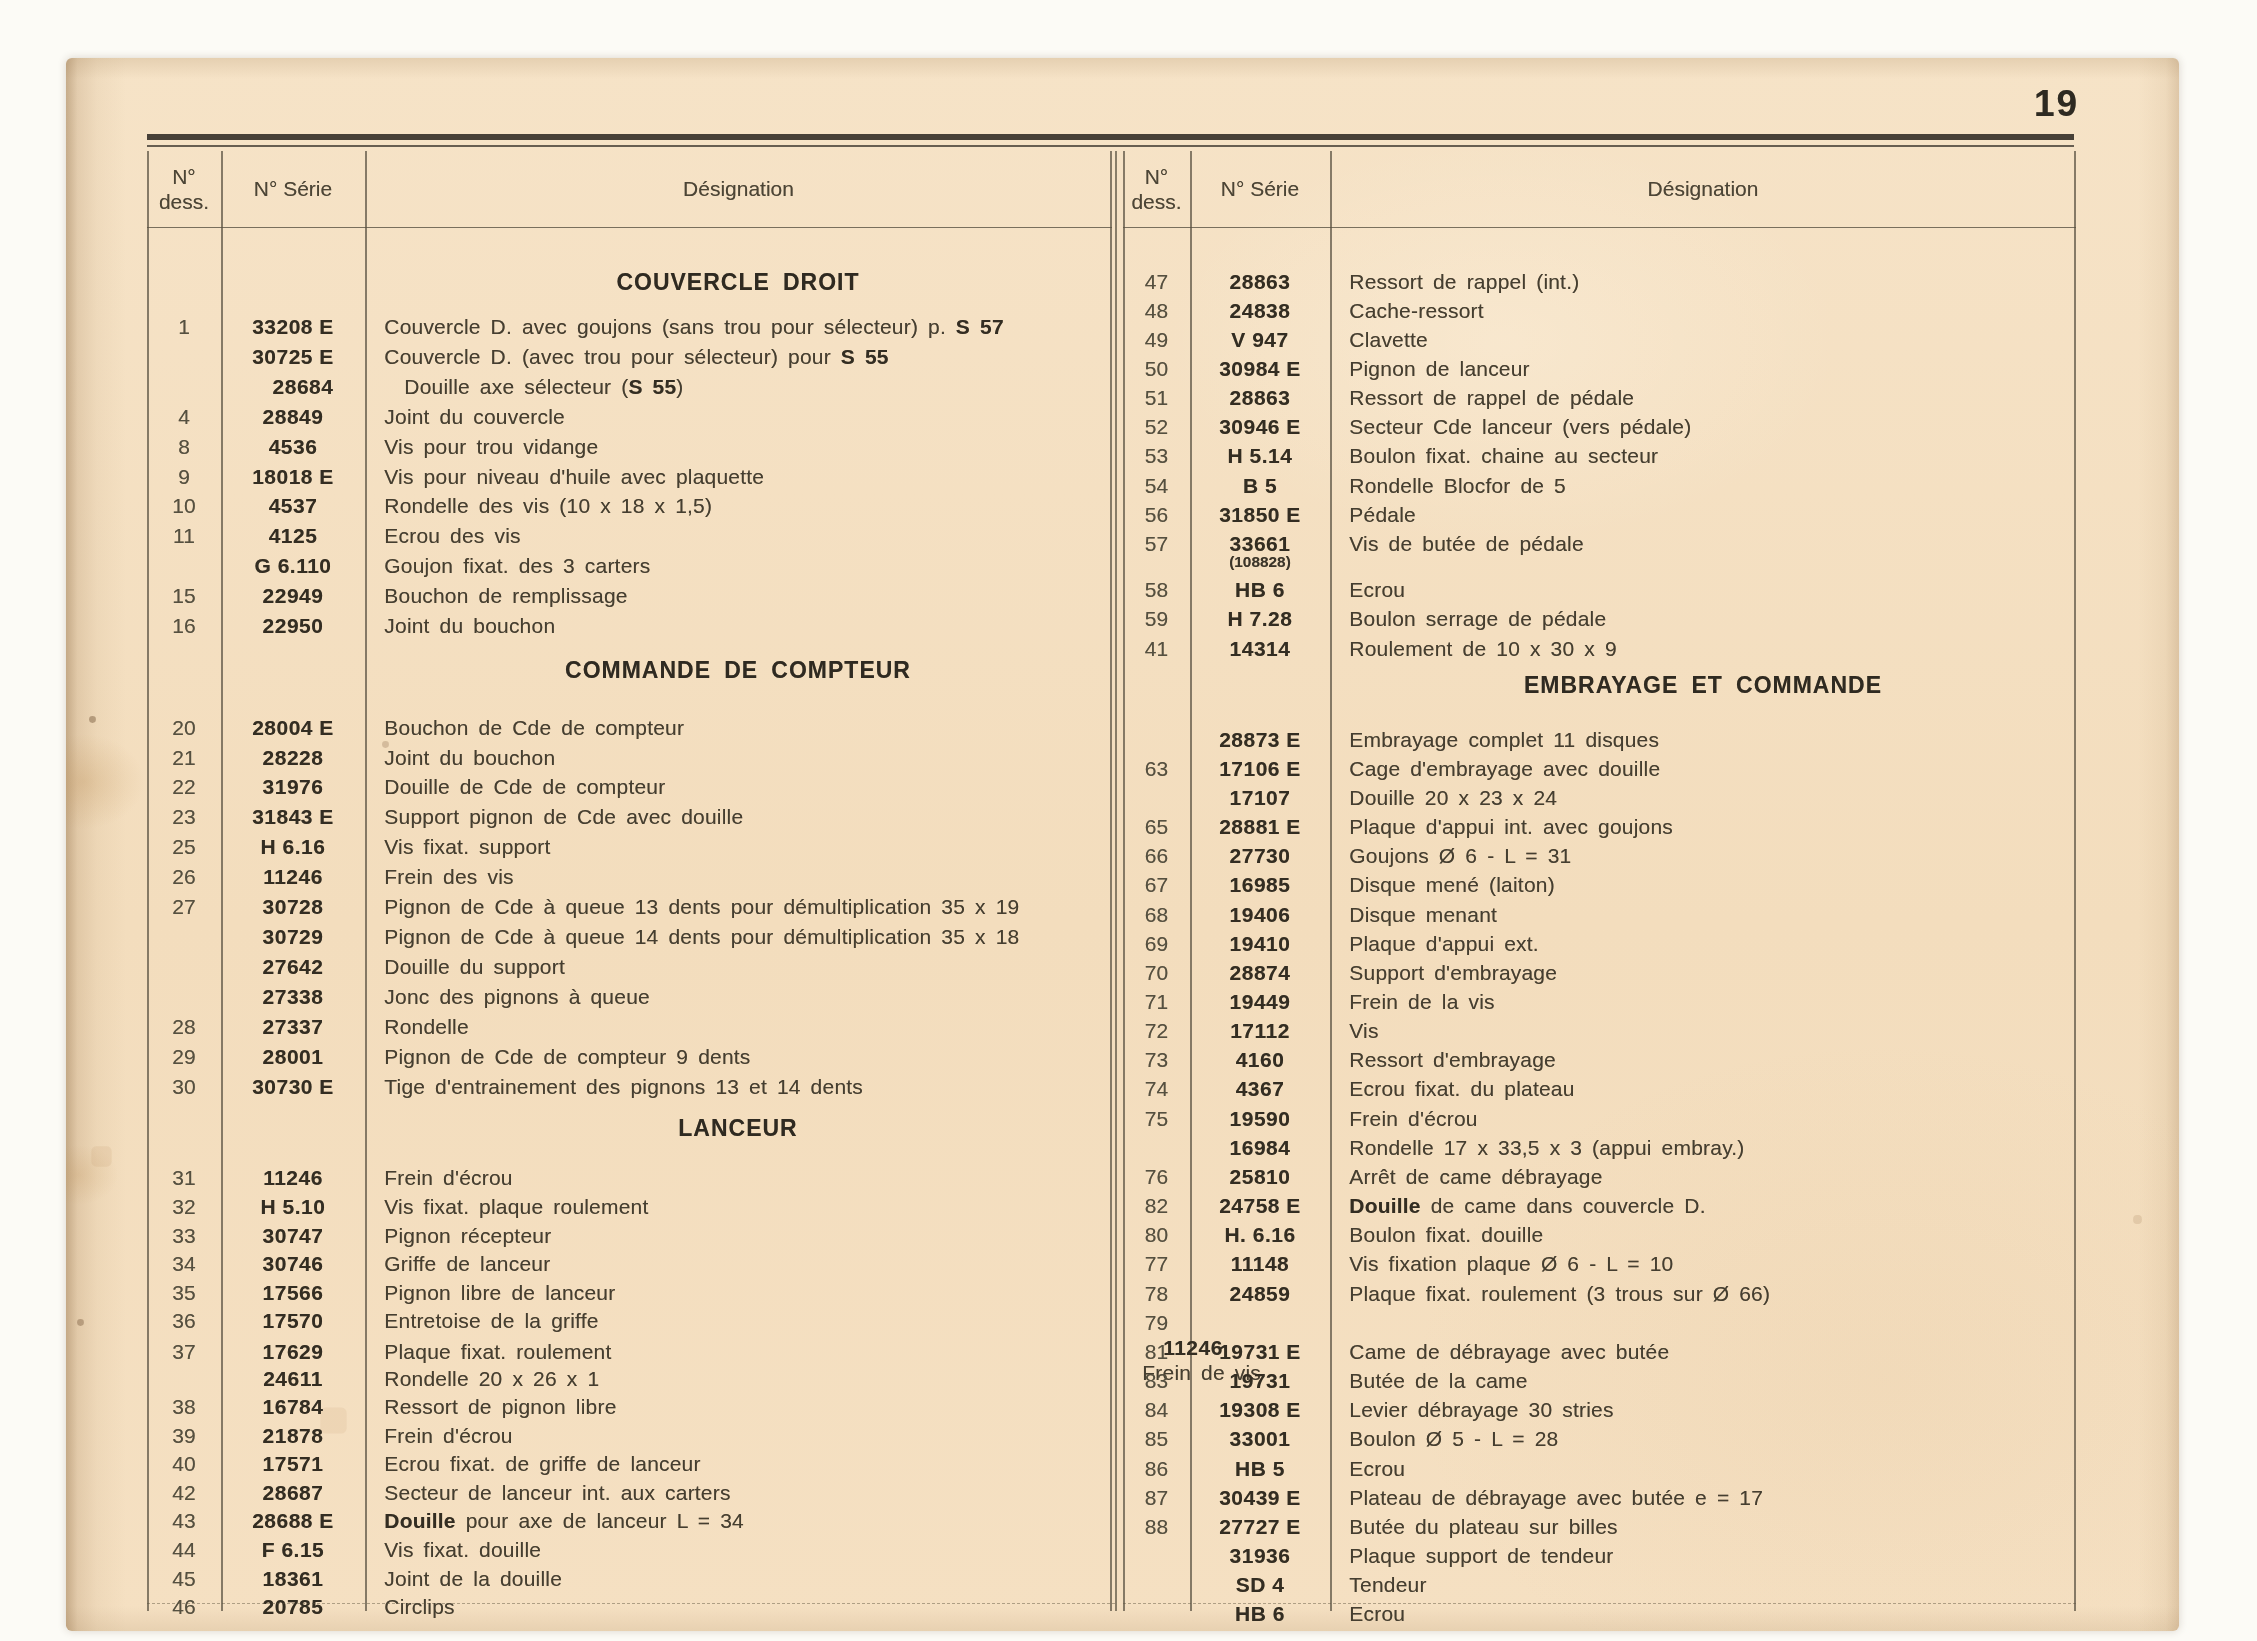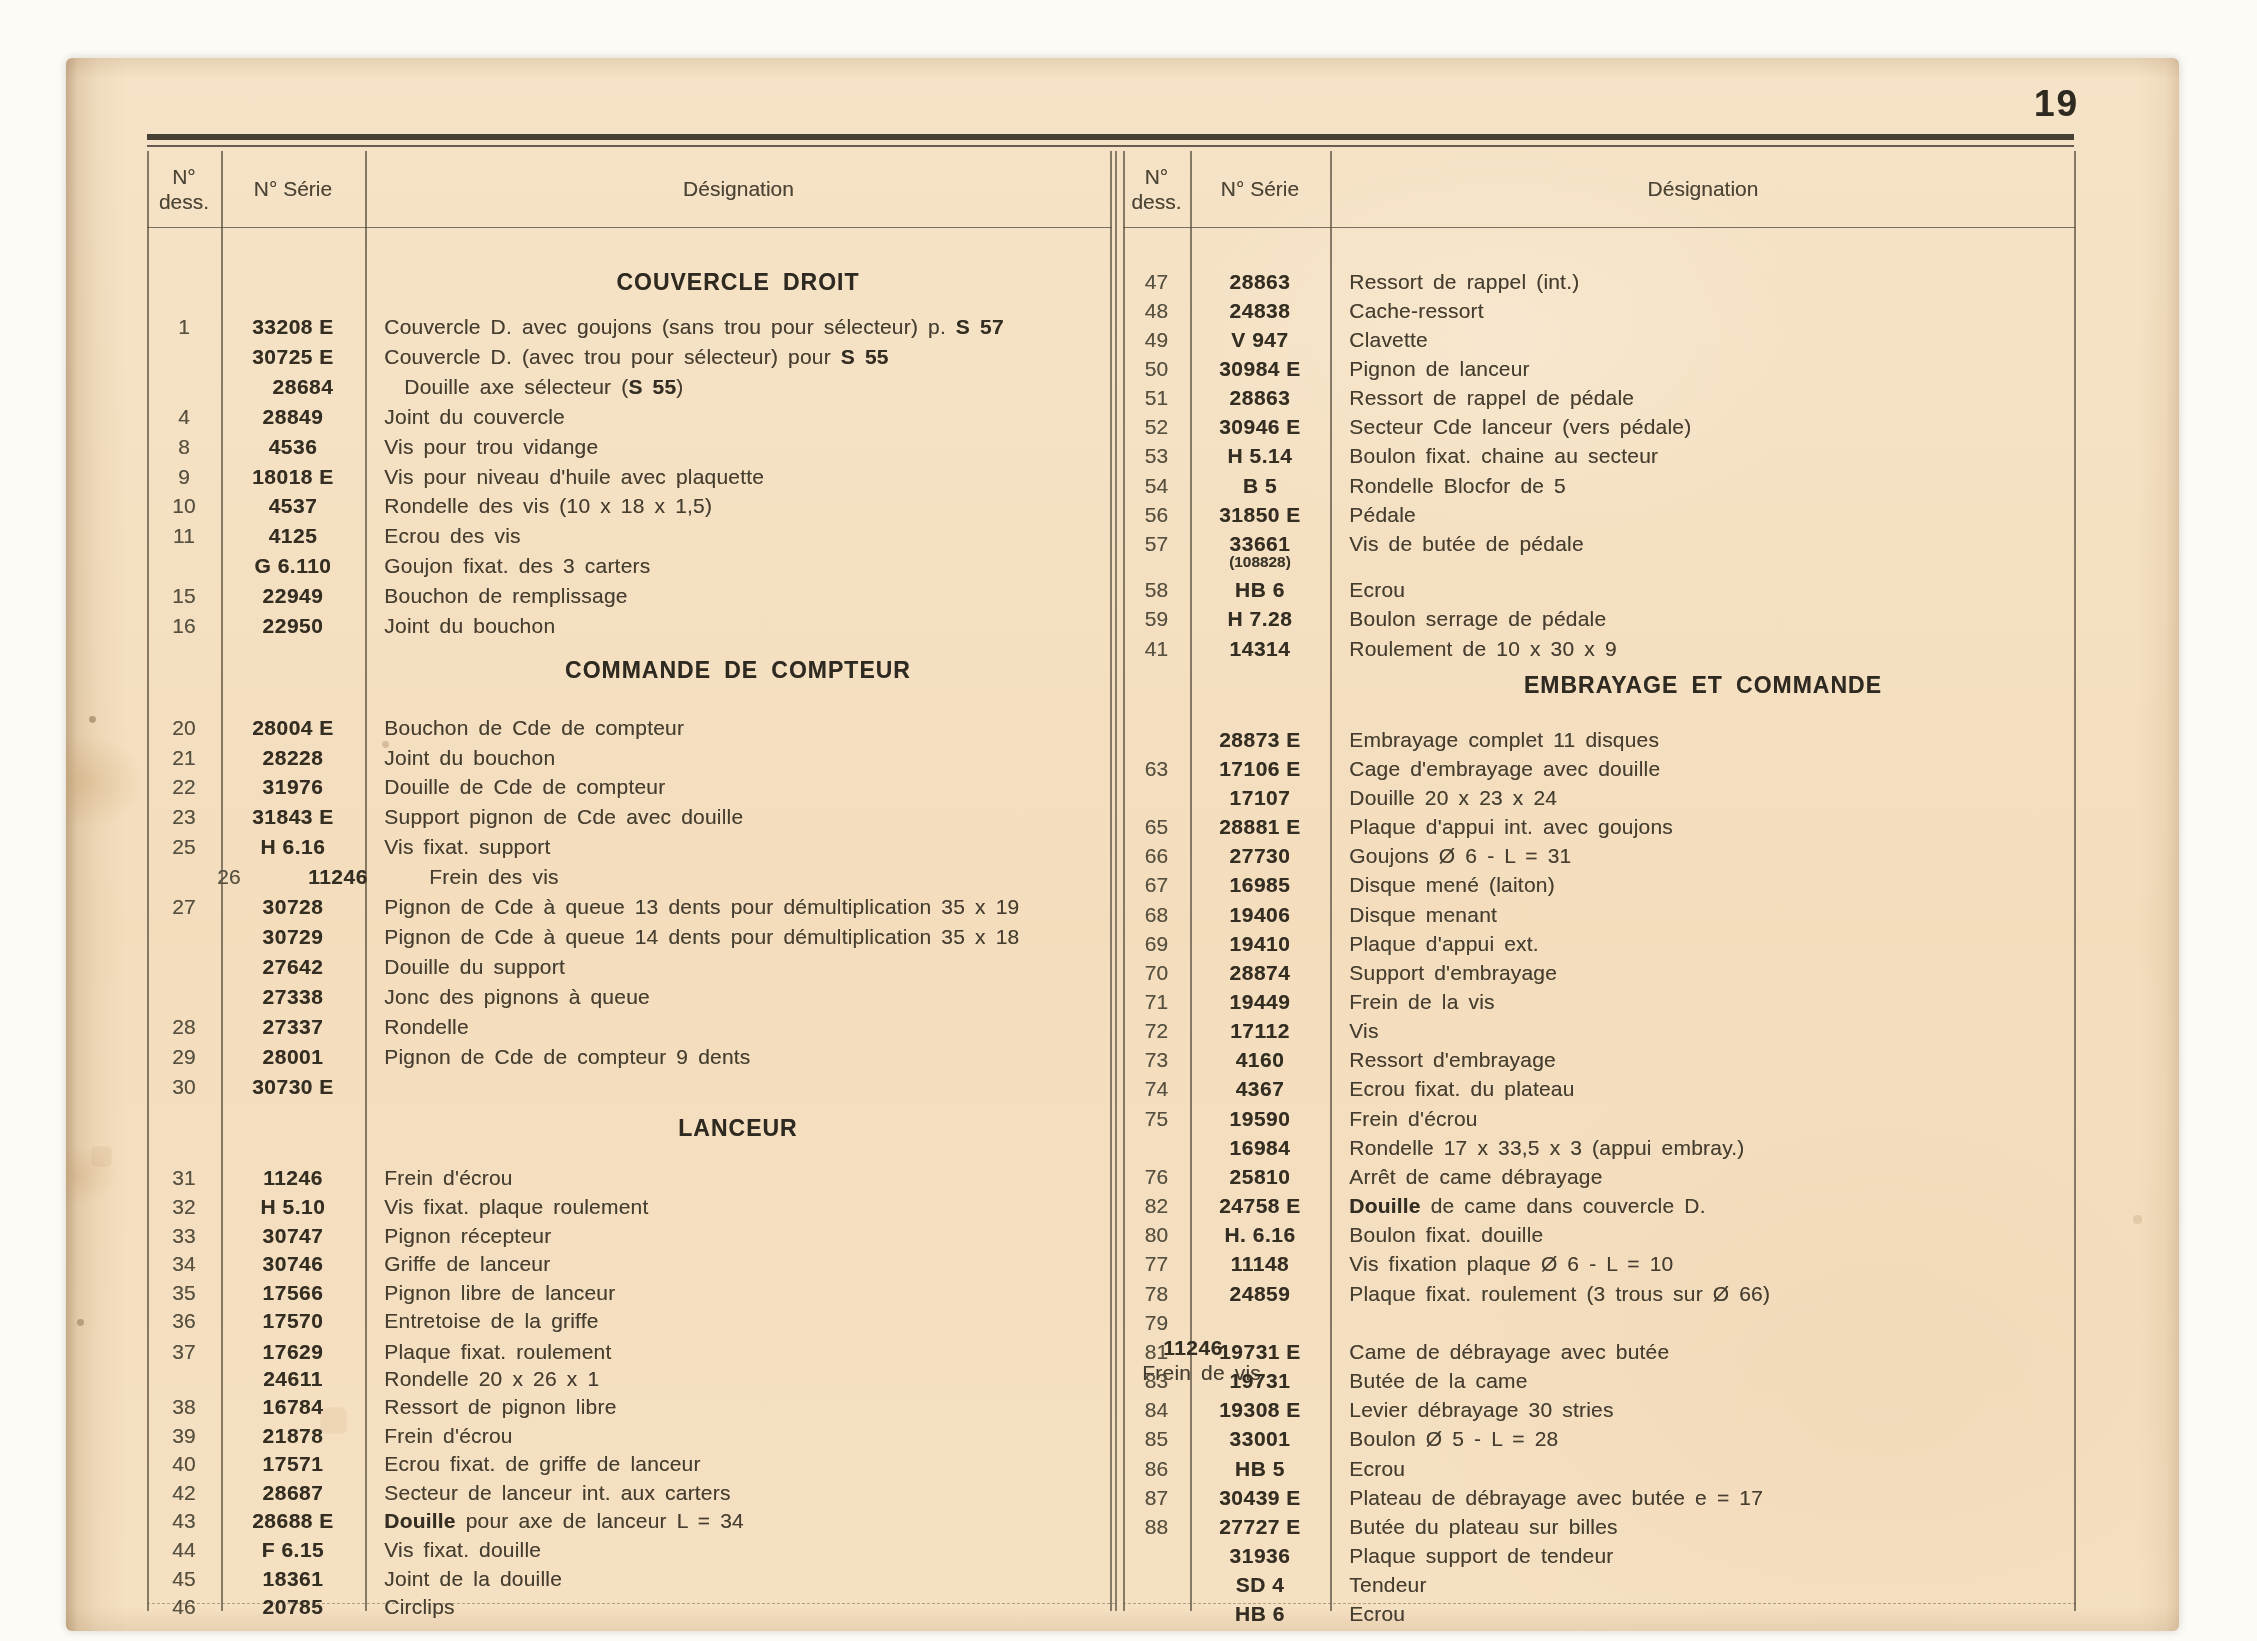--- a/index.html
+++ b/index.html
@@ -195,21 +195,21 @@
         </div>
         <div class="c3"><span>Support pignon de Cde avec douille</span></div>
       </div>
       <div class="trow" style="top: 607px; height: 30px;">
         <div class="c1" style="width: 74px;">25</div>
         <div class="c2" style="width: 144px;">
           <div>H 6.16</div>
         </div>
         <div class="c3"><span>Vis fixat. support</span></div>
       </div>
-      <div class="trow" style="top: 637px; height: 30px; padding-left: 45px;">
+      <div class="trow" style="top: 637px; height: 30px;">
         <div class="c1" style="width: 74px;">26</div>
         <div class="c2" style="width: 144px;">
           <div>11246</div>
         </div>
         <div class="c3"><span>Frein des vis</span></div>
       </div>
       <div class="trow" style="top: 667px; height: 30px;">
         <div class="c1" style="width: 74px;">27</div>
         <div class="c2" style="width: 144px;">
           <div>30728</div>
@@ -249,20 +249,21 @@
         <div class="c2" style="width: 144px;">
           <div>28001</div>
         </div>
         <div class="c3"><span>Pignon de Cde de compteur 9 dents</span></div>
       </div>
       <div class="trow" style="top: 847px; height: 30px;">
         <div class="c1" style="width: 74px;">30</div>
         <div class="c2" style="width: 144px;">
           <div>30730 E</div>
         </div>
+        <div class="c3"><span>Tige d'entrainement des pignons 13 et 14 dents</span></div>
       </div>
       <div class="section-title" style="top: 888px; left: 218px; width: 746px;">LANCEUR</div>
       <div class="trow" style="top: 938px; height: 29px;">
         <div class="c1" style="width: 74px;">31</div>
         <div class="c2" style="width: 144px;">
           <div>11246</div>
         </div>
         <div class="c3"><span>Frein d'écrou</span></div>
       </div>
       <div class="trow" style="top: 967px; height: 29px;">

